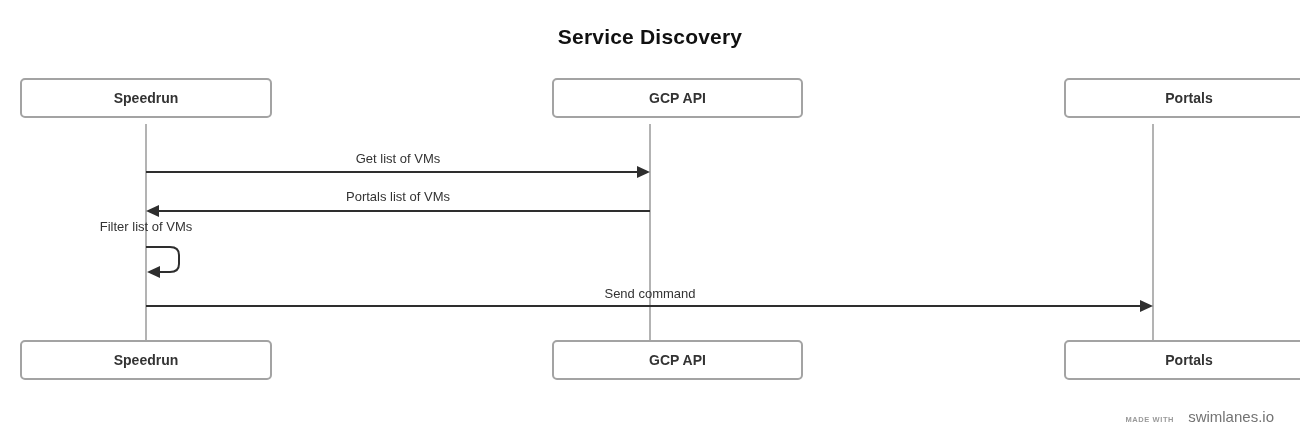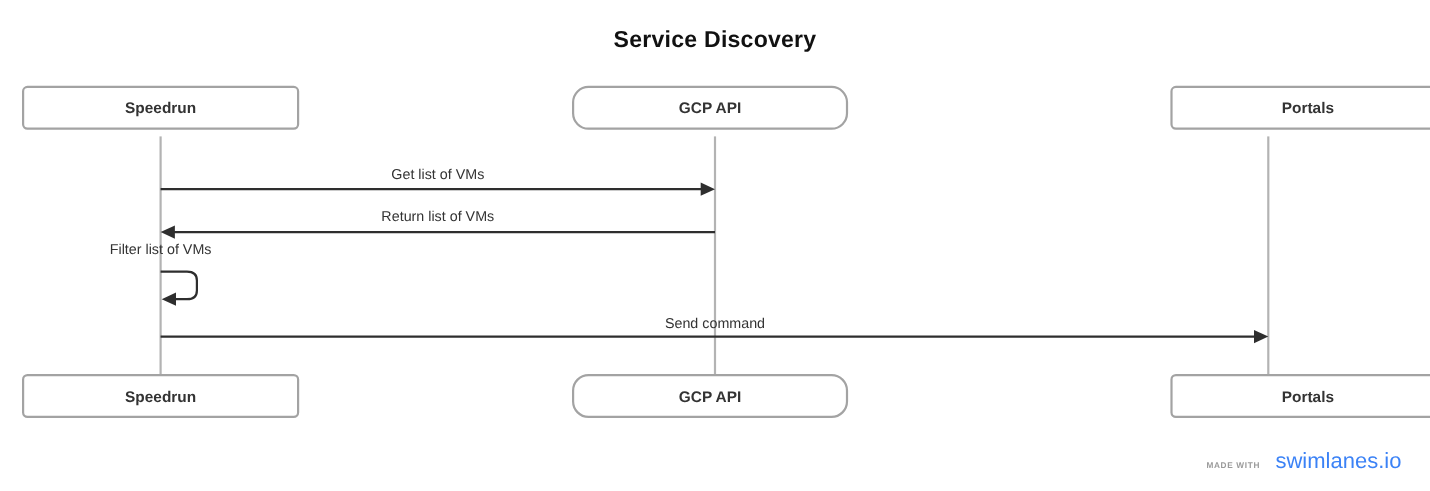--- a/index.html
+++ b/index.html
@@ -41,21 +41,21 @@
     align-items: center;
     justify-content: center;
     font-size: 14px;
     font-weight: 700;
     color: #333333;
     z-index: 2;
   }
   .row-top .actor-box { top: 78px; }
   .row-bottom .actor-box { top: 340px; }
   .box-speedrun { left: 20px;   width: 252px; }
-  .box-gcp      { left: 520px;  width: 251px; border-radius: 15px; }
+  .box-gcp      { left: 552px;  width: 251px; }
   .box-portals  { left: 1064px; width: 250px; }
   .msg-label {
     position: absolute;
     transform: translateX(-50%);
     font-size: 13px;
     color: #333333;
     white-space: nowrap;
     z-index: 1;
   }
   .lbl-1 { left: 398px;  top: 151px; }
@@ -70,22 +70,22 @@
     gap: 14px;
   }
   .made-with {
     font-size: 7.5px;
     font-weight: 700;
     letter-spacing: 0.6px;
     text-transform: uppercase;
     color: #9a9a9a;
   }
   .brand {
-    font-size: 20px;
-    color: #3b82f6;
+    font-size: 15px;
+    color: #737373;
     text-decoration: none;
   }
 </style>
 </head>
 <body>
 
 <div class="canvas">
 
   <div class="diagram-title">Service Discovery</div>
 
@@ -114,21 +114,21 @@
     </div>
     <div class="actor-box box-gcp">
       <span>GCP API</span>
     </div>
     <div class="actor-box box-portals">
       <span>Portals</span>
     </div>
   </div>
 
   <div class="msg-label lbl-1">Get list of VMs</div>
-  <div class="msg-label lbl-2">Return list of VMs</div>
+  <div class="msg-label lbl-2">Portals list of VMs</div>
   <div class="msg-label lbl-3">Filter list of VMs</div>
   <div class="msg-label lbl-4">Send command</div>
 
   <div class="row-bottom">
     <div class="actor-box box-speedrun">
       <span>Speedrun</span>
     </div>
     <div class="actor-box box-gcp">
       <span>GCP API</span>
     </div>

